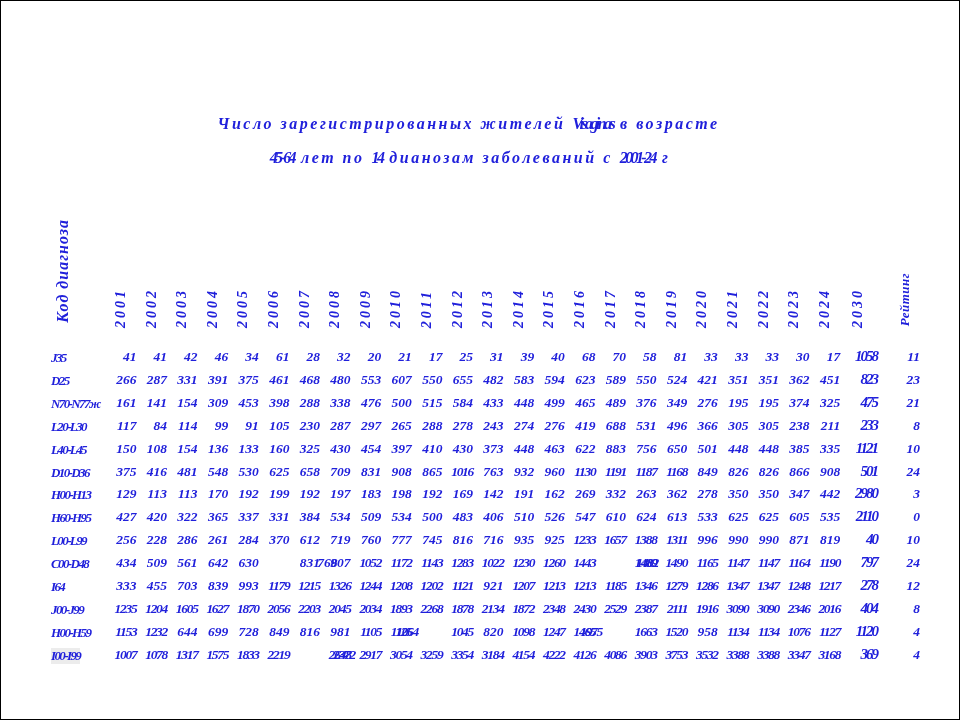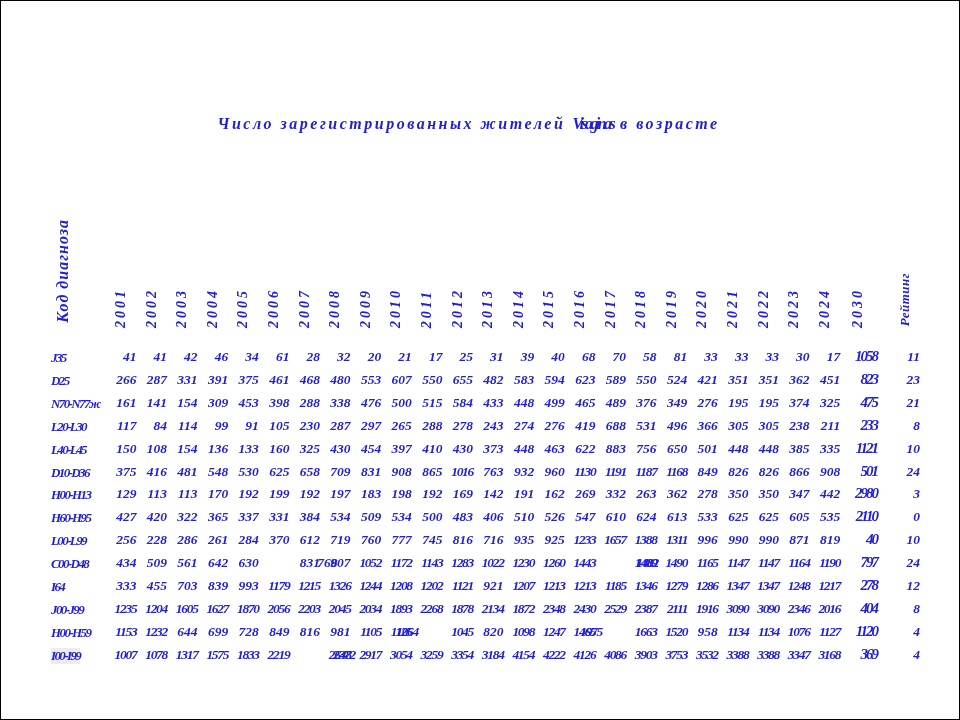--- a/index.html
+++ b/index.html
@@ -35,20 +35,28 @@
 </style>
 </head>
 <body>
 
 <div class="canvas">
 
   <div class="t1">
     <span class="sp">Число зарегистрированных жителей</span>
     <span class="sq">Visaginas</span>
     <span class="sp">в возрасте</span>
+  </div>
+  <div class="t2">
+    <span class="sq">45-64</span>
+    <span class="sp">лет по</span>
+    <span class="sq">14</span>
+    <span class="sp">дианозам заболеваний с</span>
+    <span class="sq">2001-24</span>
+    <span class="sp">г</span>
   </div>
 
   <span class="rot codh">Код диагноза</span>
   <span class="rot rath">Рейтинг</span>
 
   <div id="grid">
       <span class="rot yh" style="left: 113px;">2001</span>
       <span class="rot yh" style="left: 143.6px;">2002</span>
       <span class="rot yh" style="left: 174.2px;">2003</span>
       <span class="rot yh" style="left: 204.8px;">2004</span>

